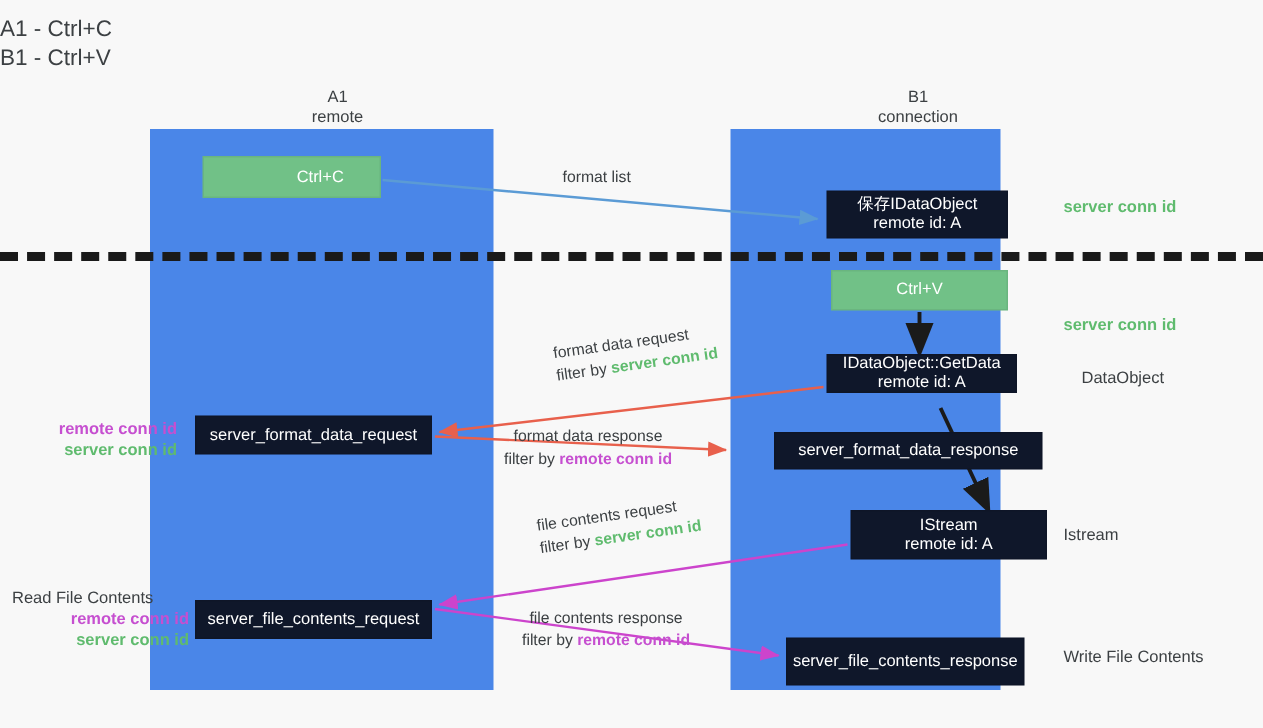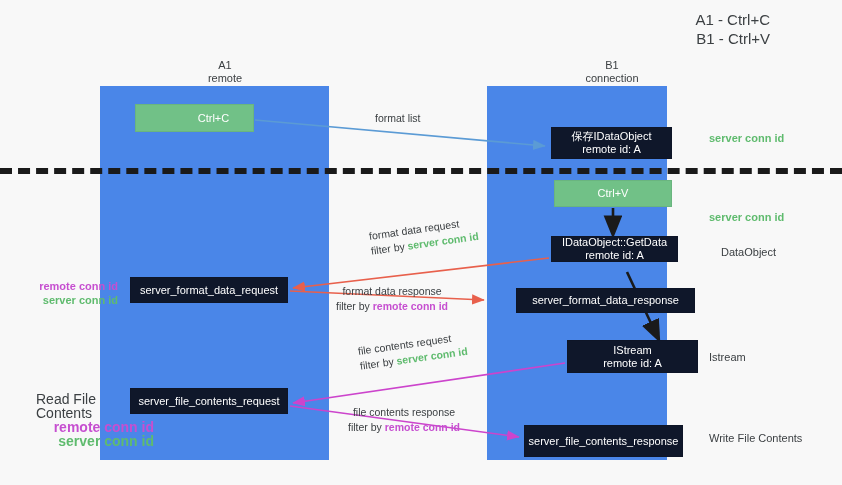--- a/index.html
+++ b/index.html
@@ -20,21 +20,21 @@
     left: 0; top: 0;
     width: 842px;
     height: 485px;
   }
   .abs { position: absolute; }
 
   
   #title {
     left: 0; top: 10px;
     width: 770px;
-    text-align: right;
+    text-align: left;
     font-size: 15px;
     line-height: 19px;
     color: #3c4043;
     white-space: pre-line;
   }
 
   
   .lane-header {
     text-align: center;
     font-size: 11px;
@@ -77,21 +77,21 @@
   .node.orange { background: #0f172a; }
 
   
   #node-ctrl-c   { left: 135px; top: 104px; width: 119px; height: 28px; background: #71c187; padding-left: 38px; }
   #node-save-ido { left: 551px; top: 127px; width: 121px; height: 32px; }
   #node-ctrl-v   { left: 554px; top: 180px; width: 118px; height: 27px; background: #71c187; }
   #node-getdata  { left: 551px; top: 236px; width: 127px; height: 26px; }
   #node-sfdreq   { left: 130px; top: 277px; width: 158px; height: 26px; }
   #node-sfdresp  { left: 516px; top: 288px; width: 179px; height: 25px; }
   #node-istream  { left: 567px; top: 340px; width: 131px; height: 33px; }
-  #node-sfcreq   { left: 130px; top: 388px; width: 158px; height: 26px; }
+  #node-sfcreq   { left: 130px; top: 400px; width: 158px; height: 26px; }
   #node-sfcresp  { left: 524px; top: 425px; width: 159px; height: 32px; }
 
   
   .side-note {
     font-size: 11px;
     line-height: 14px;
     color: #3c4043;
   }
   .conn-green  { color: #5fbb6e; font-weight: bold; }
   .conn-purple { color: #c64fd0; font-weight: bold; }
@@ -107,23 +107,22 @@
     left: 8px; top: 279px;
     width: 110px;
     text-align: right;
     font-size: 11px;
     line-height: 14px;
   }
   #note-read-file {
     left: 8px; top: 392px;
     width: 118px;
     text-align: left;
-    font-size: 14px;
+    font-size: 11px;
     line-height: 14px;
-    margin-left: 28px;
   }
   #note-read-file .ids { display: block; text-align: right; padding-right: 0; }
 
   
   .edge-label {
     font-size: 10.5px;
     line-height: 15px;
     color: #3c4043;
     white-space: nowrap;
   }

